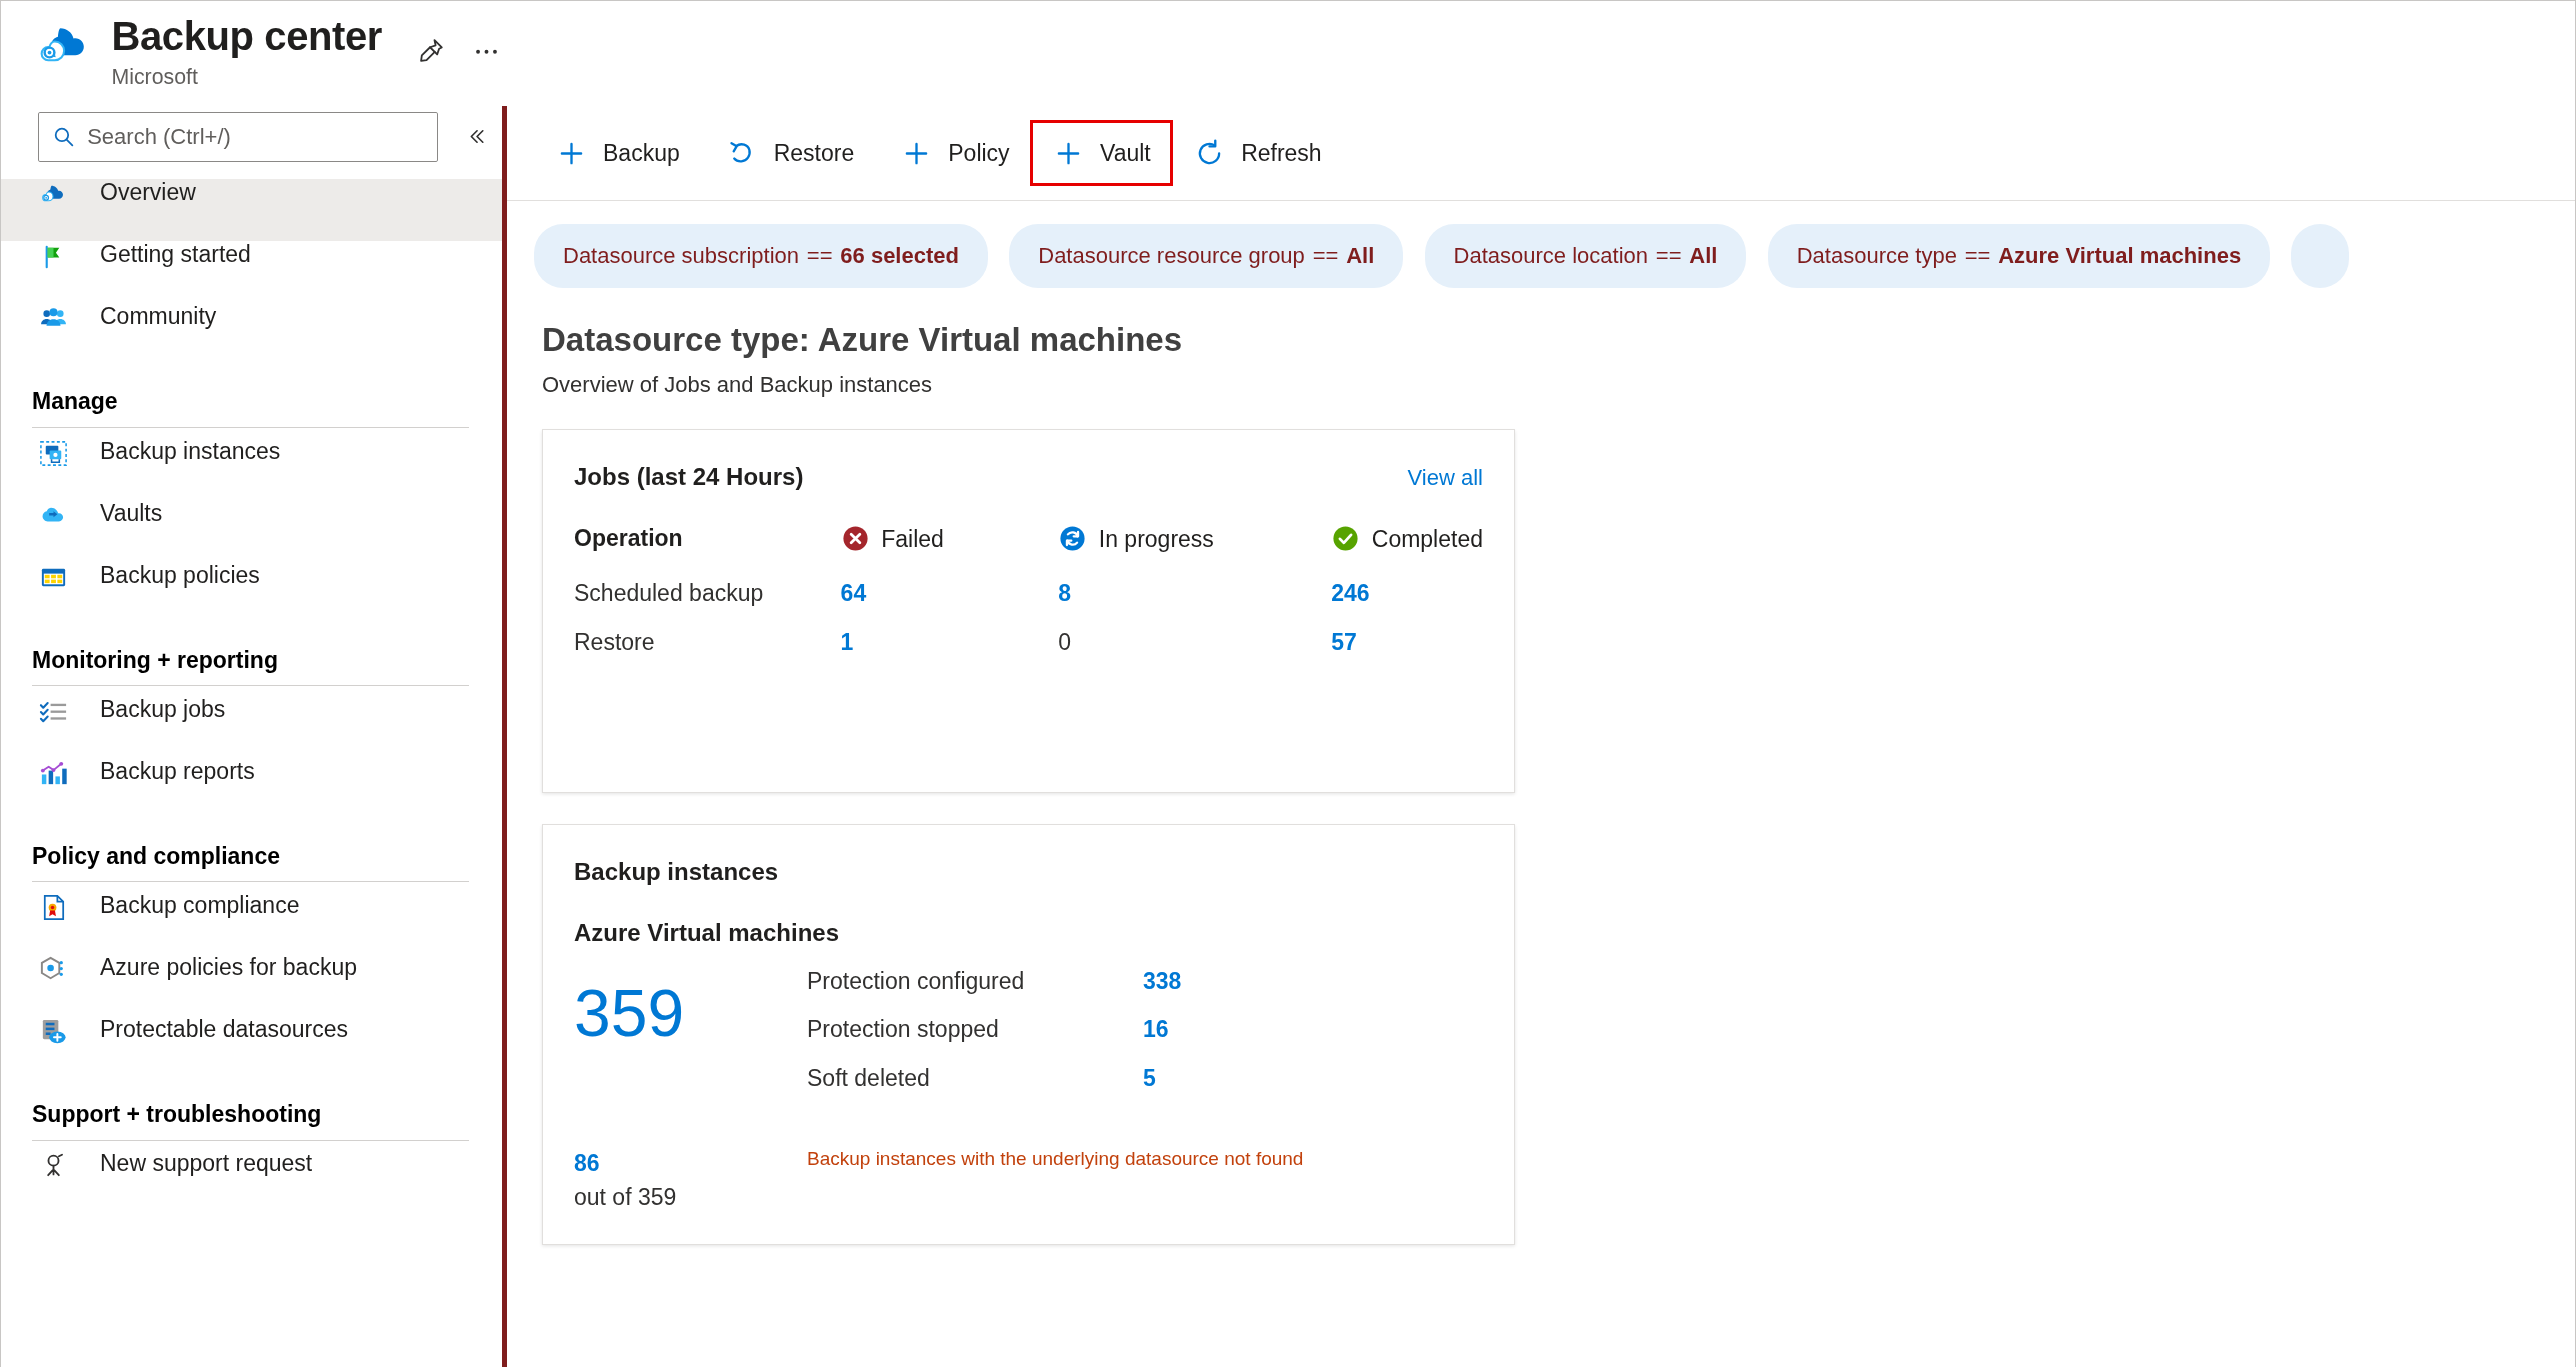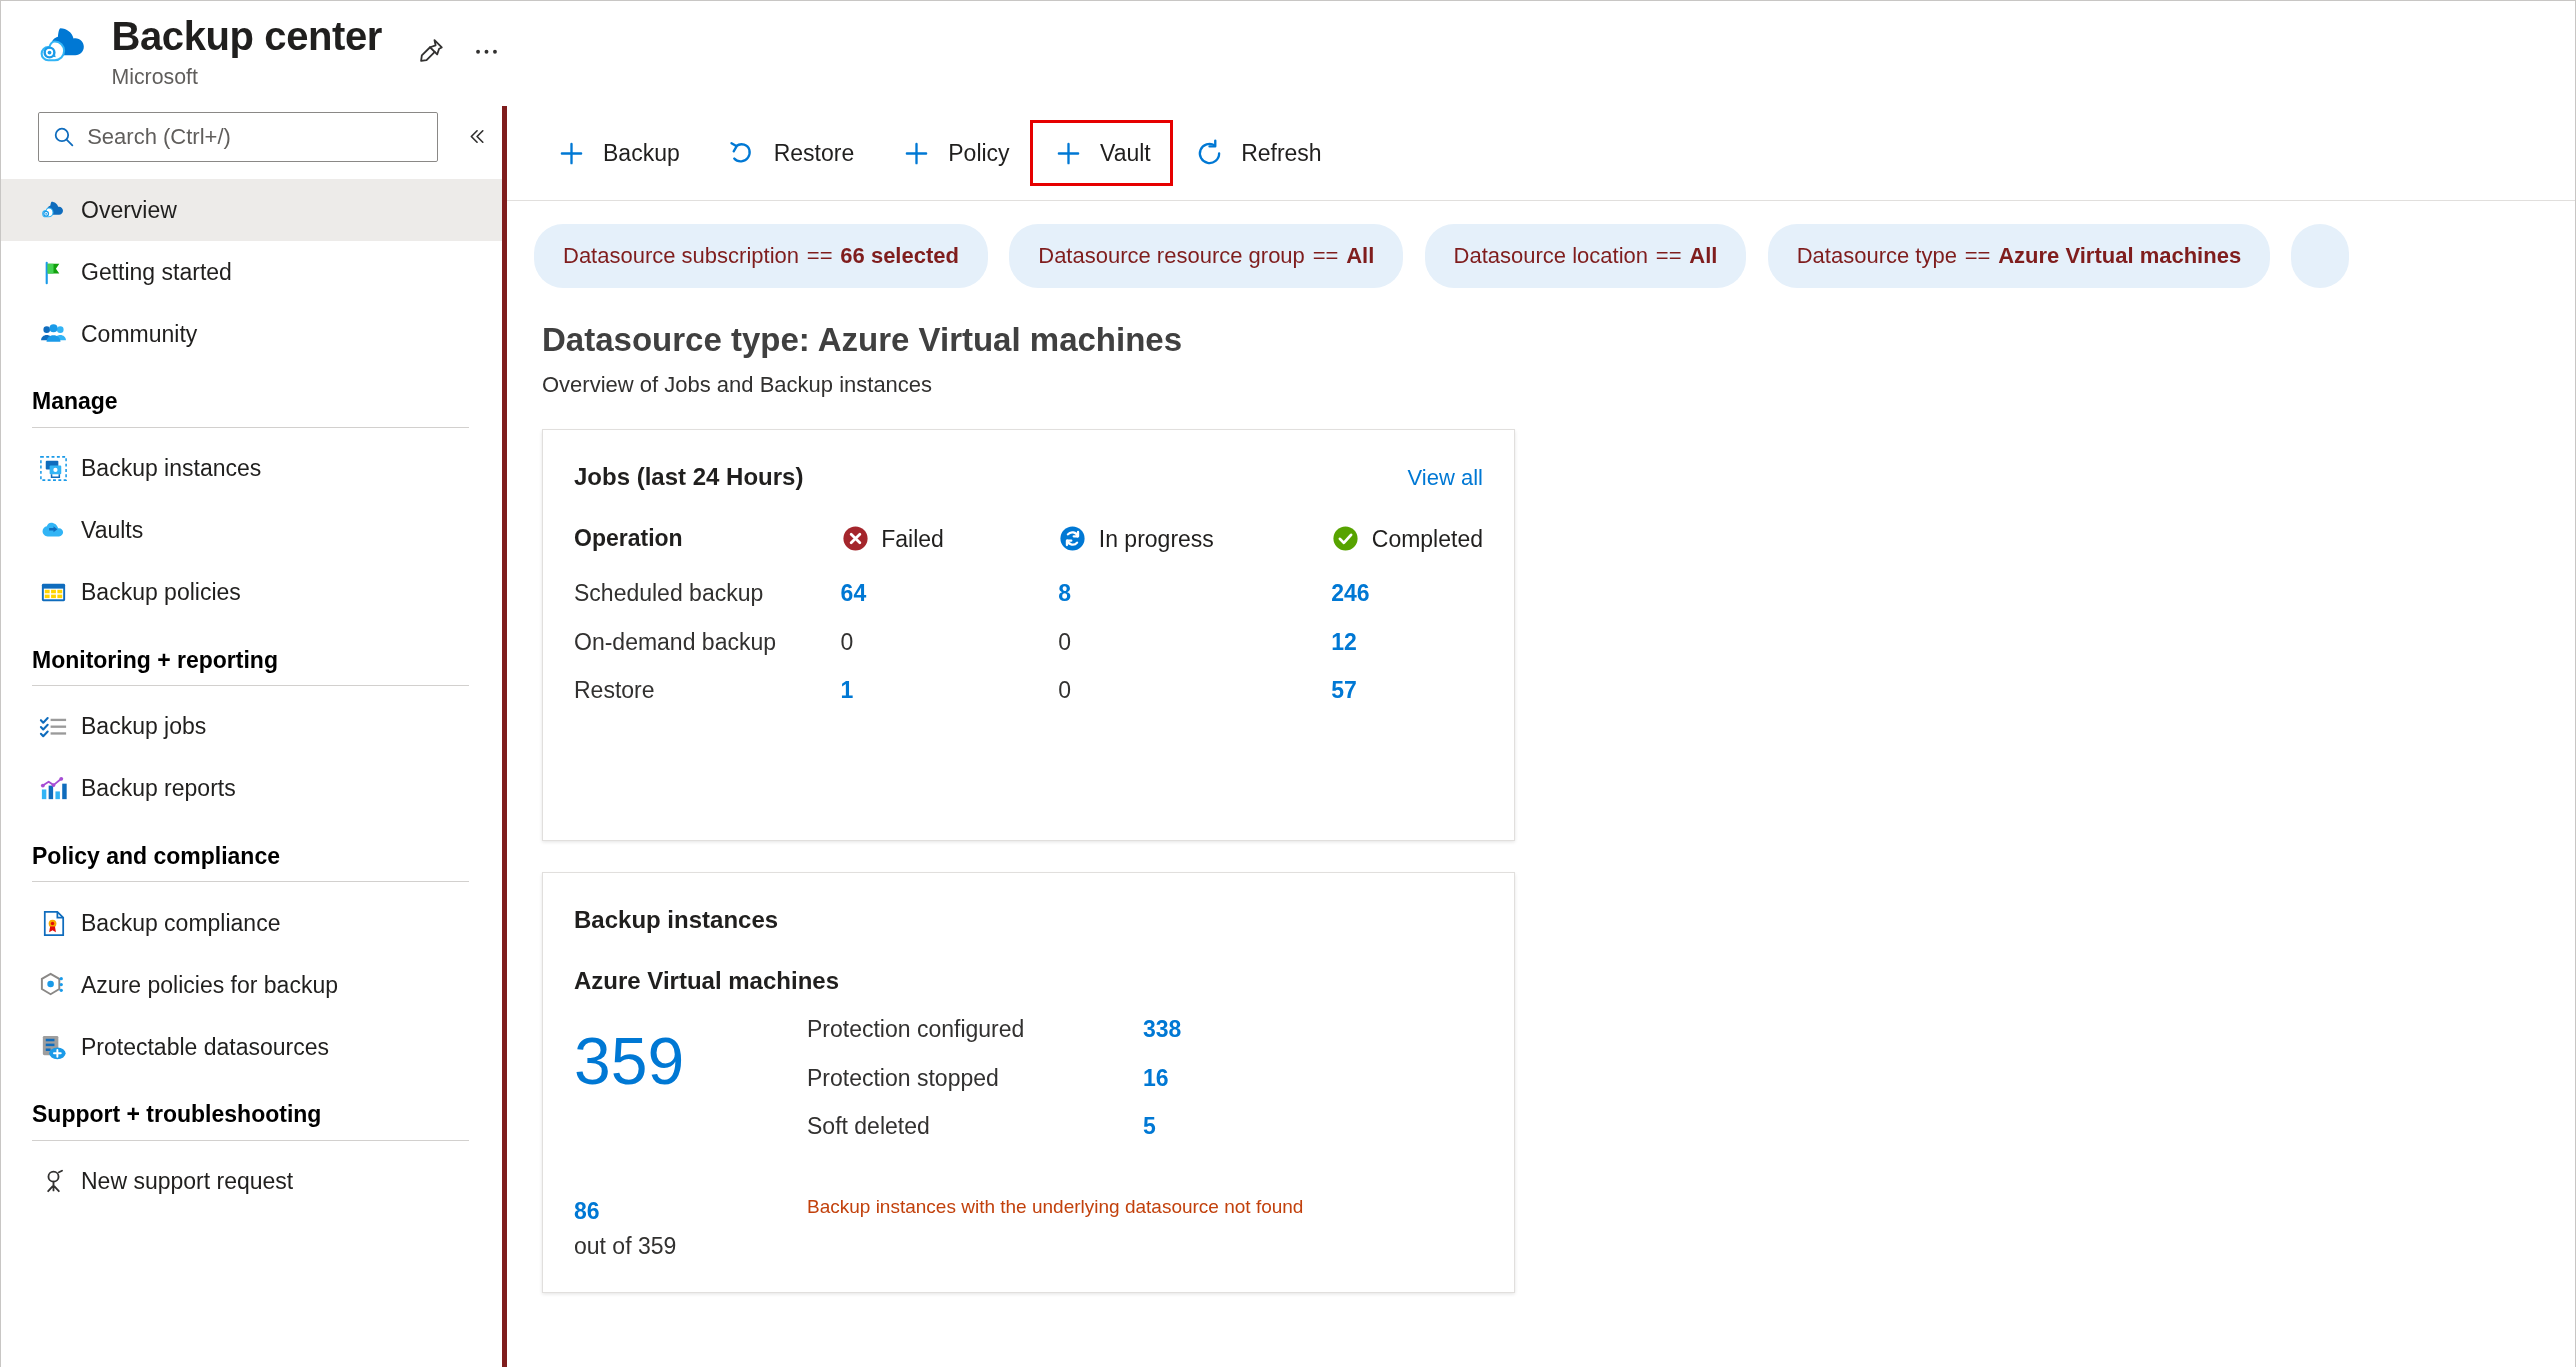--- a/index.html
+++ b/index.html
@@ -63,22 +63,22 @@
     padding: 0 11.6px; background: #fff;
   }
   .search-placeholder { font-size: 22px; color: #605e5c; }
   .collapse-btn {
     margin-left: 15.5px; width: 43px; height: 43px;
     display: flex; align-items: center; justify-content: center;
     font-size: 25px; color: #323130; cursor: pointer;
   }
 
   .nav-item {
-    display: flex; align-items: center;
-    height: 62px; padding-left: 37px; gap: 12px;
+    display: flex; align-items: flex-start;
+    height: 62px; padding-left: 37px; gap: 31px;
     cursor: pointer; font-size: 23px; color: #201f1e;
   }
   .nav-item.selected { background: #edebe9; }
   .nav-icon { width: 31px; height: 31px; flex: 0 0 31px; display: block; }
 
   .nav-group { margin-top: 23px; }
   .nav-group-title {
     font-size: 23px; font-weight: 700; color: #000000;
     padding-left: 31px; margin-bottom: 11.6px;
   }
@@ -512,26 +512,20 @@
               </tr>
             </thead>
             <tbody>
               <tr>
                 <td>Scheduled backup</td>
                 <td class="num">64</td>
                 <td class="num">8</td>
                 <td class="num">246</td>
               </tr>
               <tr>
-                <td>On-demand backup</td>
-                <td class="num zero">0</td>
-                <td class="num zero">0</td>
-                <td class="num">12</td>
-              </tr>
-              <tr>
                 <td>Restore</td>
                 <td class="num">1</td>
                 <td class="num zero">0</td>
                 <td class="num">57</td>
               </tr>
             </tbody>
           </table>
           <div class="jobs-spacer"></div>
         </div>
 

